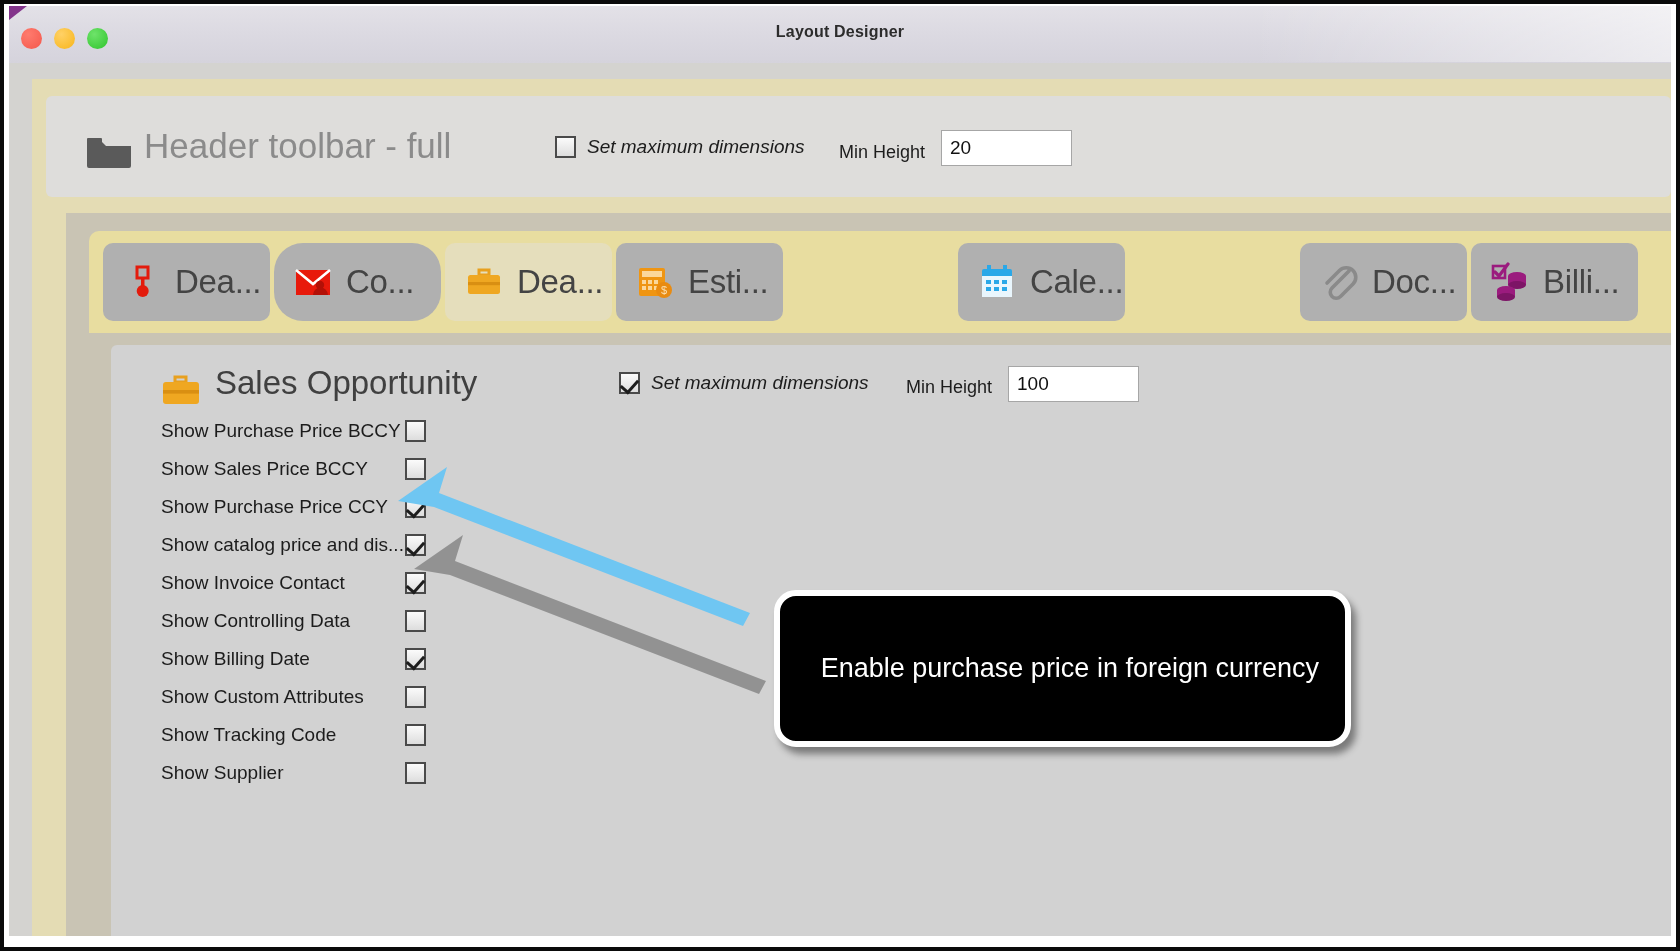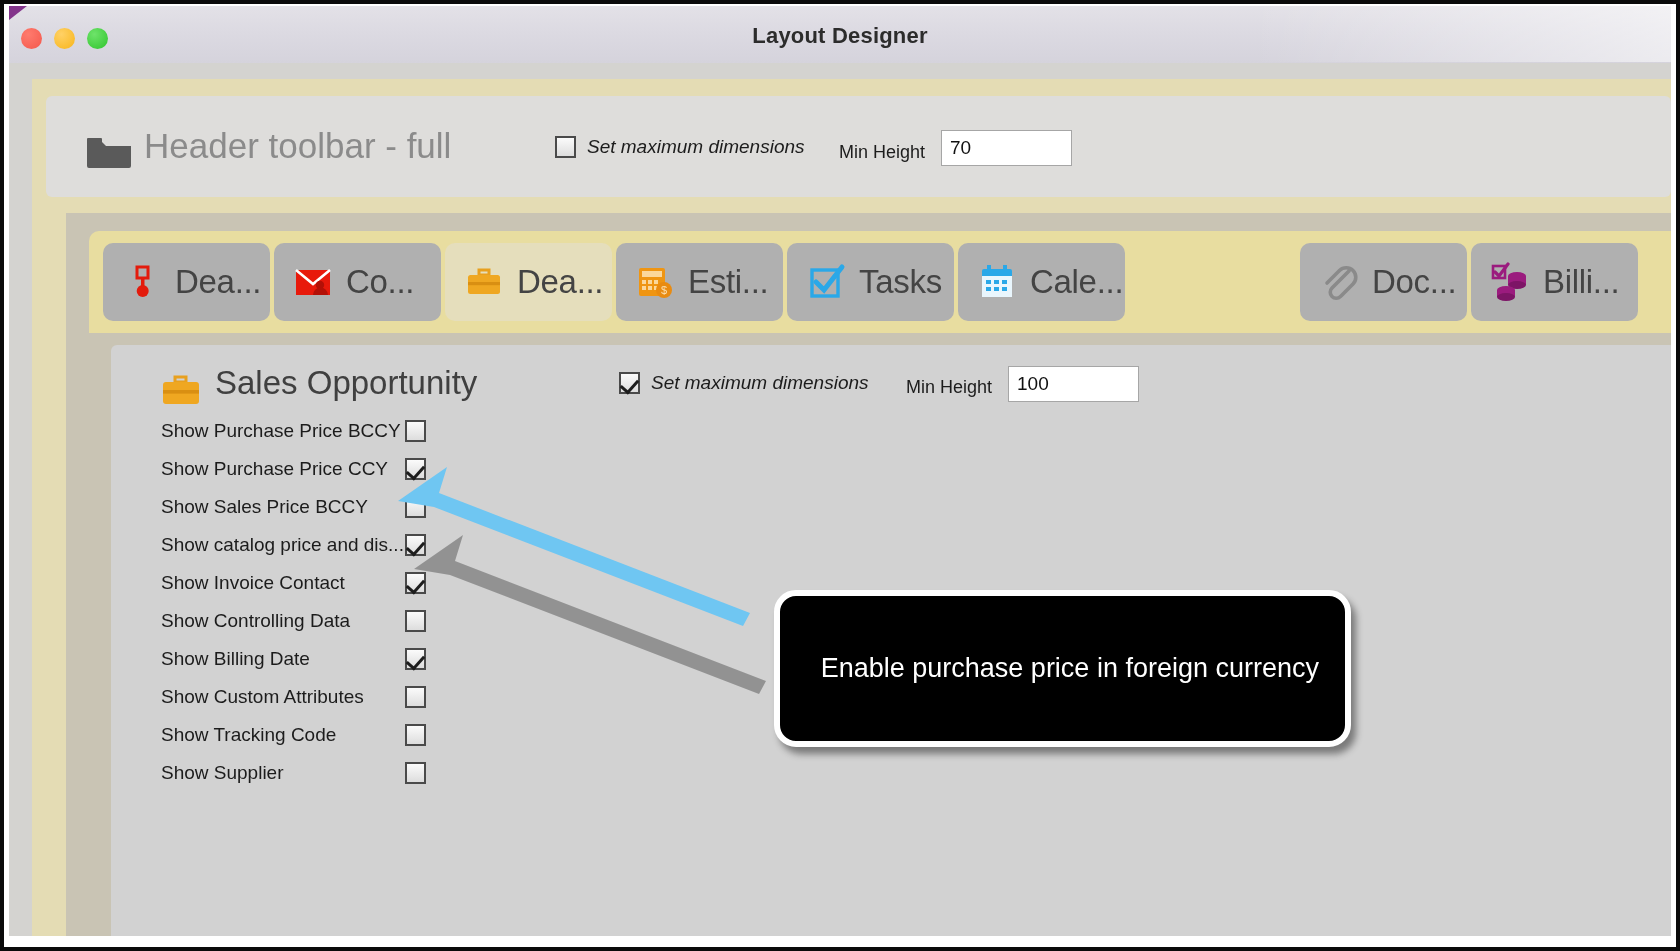--- a/index.html
+++ b/index.html
@@ -31,21 +31,21 @@
     background:linear-gradient(180deg,#e3e1e7 0%,#dcdae2 45%,#d5d3dc 100%);
     border-bottom:1px solid #a9a7ad;
   }
   #titlebar .glint{
     position:absolute;right:0;top:0;width:420px;height:56px;
     background:linear-gradient(90deg,rgba(255,255,255,0) 0%,rgba(255,255,255,.55) 100%);
     pointer-events:none;
   }
   #window-title{
     position:absolute;left:0;top:17px;width:1662px;text-align:center;
-    font-size:22px;font-weight:bold;color:#2c2c2c;letter-spacing:.2px;
+    font-size:16px;font-weight:bold;color:#2c2c2c;letter-spacing:.2px;
   }
   .traffic{position:absolute;top:22px;width:21px;height:21px;border-radius:50%;}
   #btn-close{left:12px;background:radial-gradient(circle at 35% 30%,#ff7b6e,#f4584c);}
   #btn-min{left:45px;background:radial-gradient(circle at 35% 30%,#ffd166,#f8b519);}
   #btn-max{left:78px;background:radial-gradient(circle at 35% 30%,#6ee36a,#2fc42c);}
 
   
   #corner-artifact{
     position:absolute;left:9px;top:6px;width:0;height:0;
     border-left:18px solid #7d2a86;border-bottom:14px solid transparent;
@@ -178,40 +178,40 @@
           </svg>
           <div class="ptitle">Header toolbar - full</div>
 
           <div class="cbwrap" style="left:509px;top:40px;">
             <div class="cbox"></div>
             <div class="cblabel">Set maximum dimensions</div>
           </div>
 
           <div class="mh-label" style="left:793px;top:46px;">Min Height</div>
           <div class="mh-input" style="left:895px;top:34px;width:131px;height:36px;">
-            <span>70</span>
+            <span>20</span>
           </div>
         </div>
 
         <div id="tabs-outer">
 
           <div id="tabs-strip">
 
             <div class="tab" style="left:14px;width:167px;">
               <span class="ticon">
                 <svg viewBox="0 0 40 40">
                     <rect x="15" y="5" width="11" height="11" fill="none" stroke="#e31b0c" stroke-width="3"></rect>
                     <rect x="19" y="16" width="3.5" height="10" fill="#e31b0c"></rect>
                     <circle cx="20.7" cy="29" r="6" fill="#e31b0c"></circle>
                   </svg>
               </span>
               <span class="tlabel">Dea...</span>
             </div>
 
-            <div class="tab" style="left:185px;width:167px;">
+            <div class="tab" style="left:185px;width:167px;border-radius:29px;">
               <span class="ticon">
                 <svg viewBox="0 0 40 40">
                     <rect x="3" y="8" width="34" height="25" fill="#e8190b"></rect>
                     <path d="M3 8 L20 22 L37 8" fill="none" stroke="#fff" stroke-width="2.6"></path>
                     <circle cx="27" cy="23" r="4.2" fill="#b31007"></circle>
                     <path d="M20 33 a7.5 7.5 0 0 1 15 0 z" fill="#b31007"></path>
                   </svg>
               </span>
               <span class="tlabel">Co...</span>
             </div>
@@ -240,29 +240,20 @@
                       <rect x="13" y="24" width="4" height="4"></rect>
                       <rect x="19" y="24" width="4" height="4"></rect>
                     </g>
                     <circle cx="29" cy="28" r="8" fill="#e98b10"></circle>
                     <text x="29" y="32" font-size="11" text-anchor="middle" fill="#fde0b0" font-family="Liberation Sans, sans-serif">$</text>
                   </svg>
               </span>
               <span class="tlabel">Esti...</span>
             </div>
 
-            <div class="tab" style="left:698px;width:167px;">
-              <span class="ticon">
-                <svg viewBox="0 0 40 40">
-                    <rect x="6" y="8" width="26" height="26" fill="none" stroke="#2aa8e8" stroke-width="3.4"></rect>
-                    <path d="M10 20 L18 28 L36 5" fill="none" stroke="#2aa8e8" stroke-width="5" stroke-linecap="round"></path>
-                  </svg>
-              </span>
-              <span class="tlabel">Tasks</span>
-            </div>
 
             <div class="tab" style="left:869px;width:167px;">
               <span class="ticon">
                 <svg viewBox="0 0 40 40">
                     <rect x="5" y="7" width="30" height="28" rx="2" fill="#2aa8e8"></rect>
                     <rect x="5" y="14" width="30" height="21" fill="#e9f6fd"></rect>
                     <g fill="#2aa8e8">
                       <rect x="9" y="18" width="5" height="4"></rect>
                       <rect x="17" y="18" width="5" height="4"></rect>
                       <rect x="25" y="18" width="5" height="4"></rect>
@@ -322,26 +313,26 @@
             <div class="mh-input" style="left:897px;top:21px;width:131px;height:36px;">
               <span>100</span>
             </div>
 
             <div id="options">
               <div class="orow">
                 <div class="olabel">Show Purchase Price BCCY</div>
                 <div class="cbox"></div>
               </div>
               <div class="orow">
+                <div class="olabel">Show Sales Price BCCY</div>
+                <div class="cbox"></div>
+              </div>
+              <div class="orow">
                 <div class="olabel">Show Purchase Price CCY</div>
                 <div class="cbox checked"></div>
-              </div>
-              <div class="orow">
-                <div class="olabel">Show Sales Price BCCY</div>
-                <div class="cbox"></div>
               </div>
               <div class="orow">
                 <div class="olabel">Show catalog price and dis...</div>
                 <div class="cbox checked"></div>
               </div>
               <div class="orow">
                 <div class="olabel">Show Invoice Contact</div>
                 <div class="cbox checked"></div>
               </div>
               <div class="orow">

